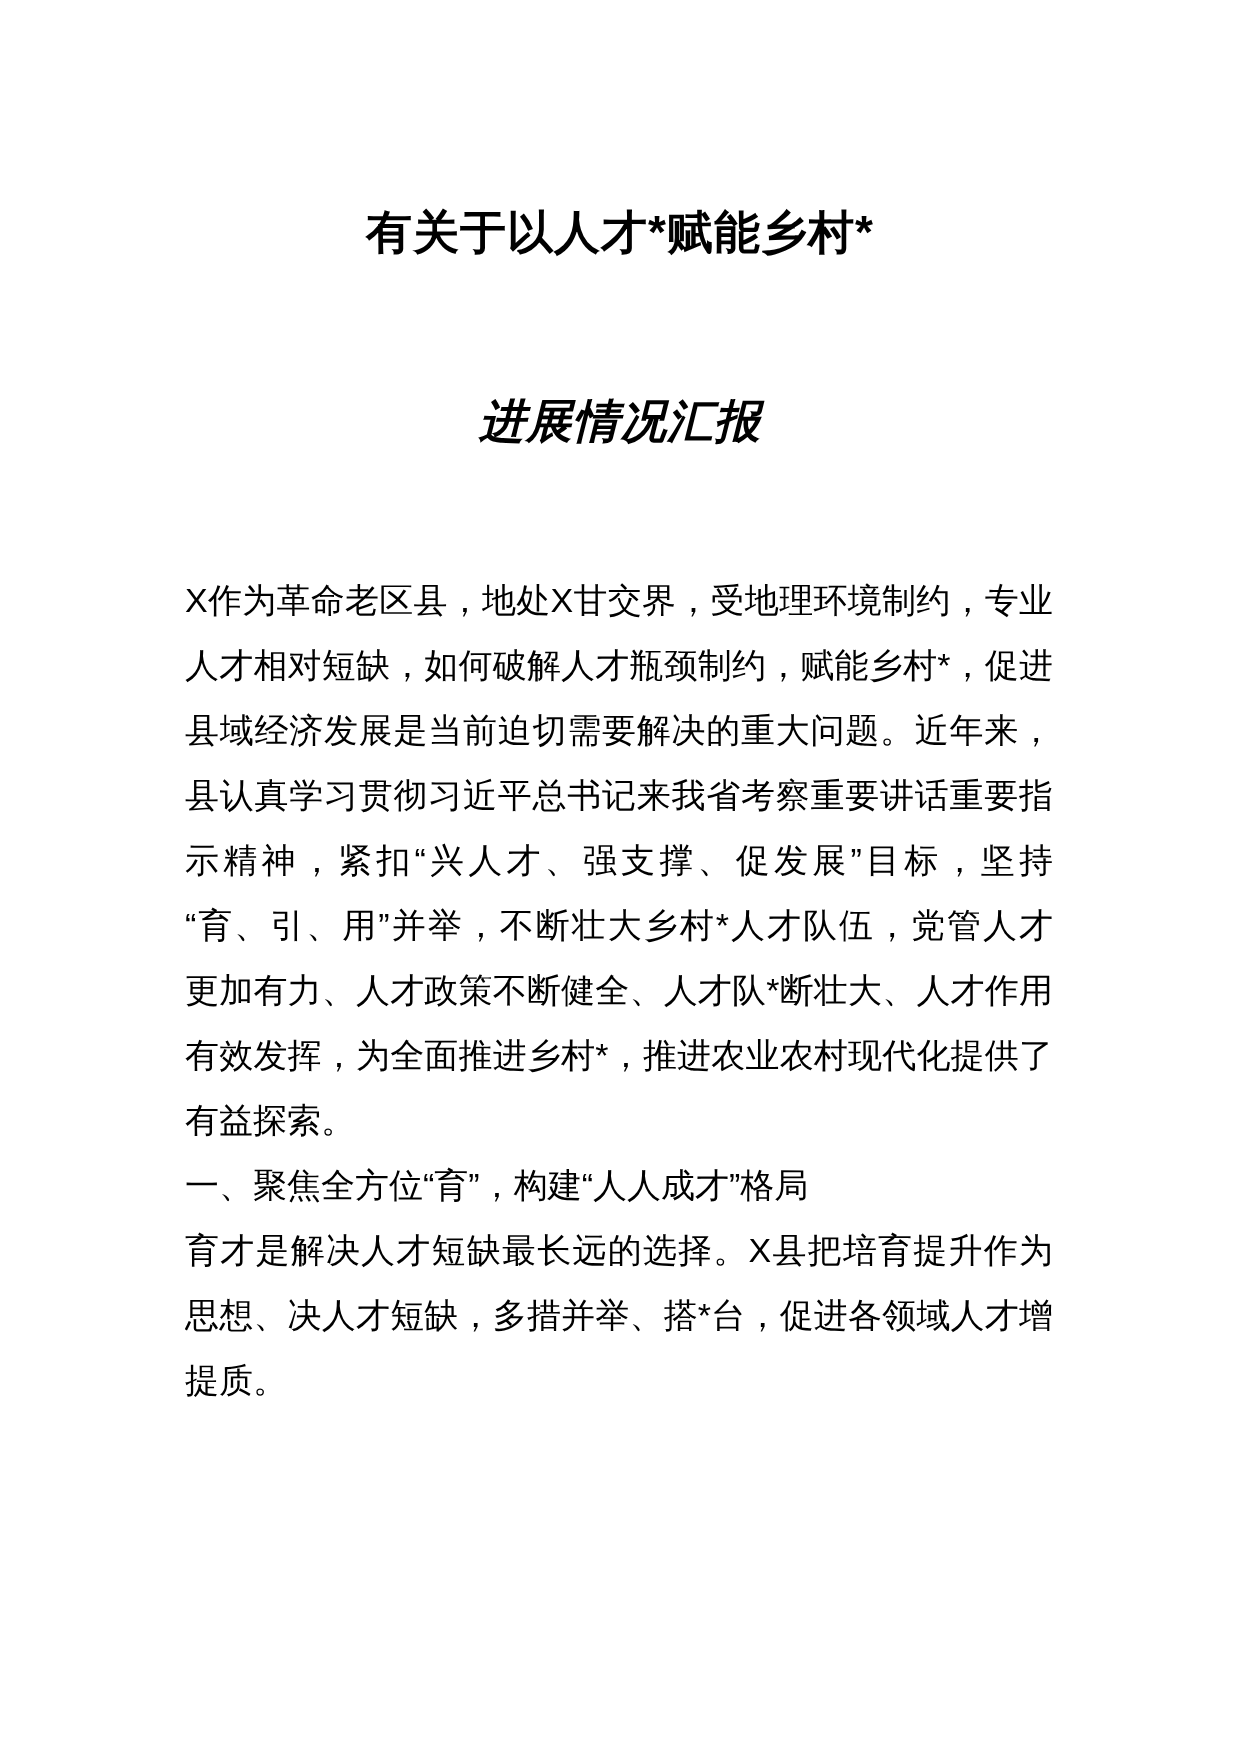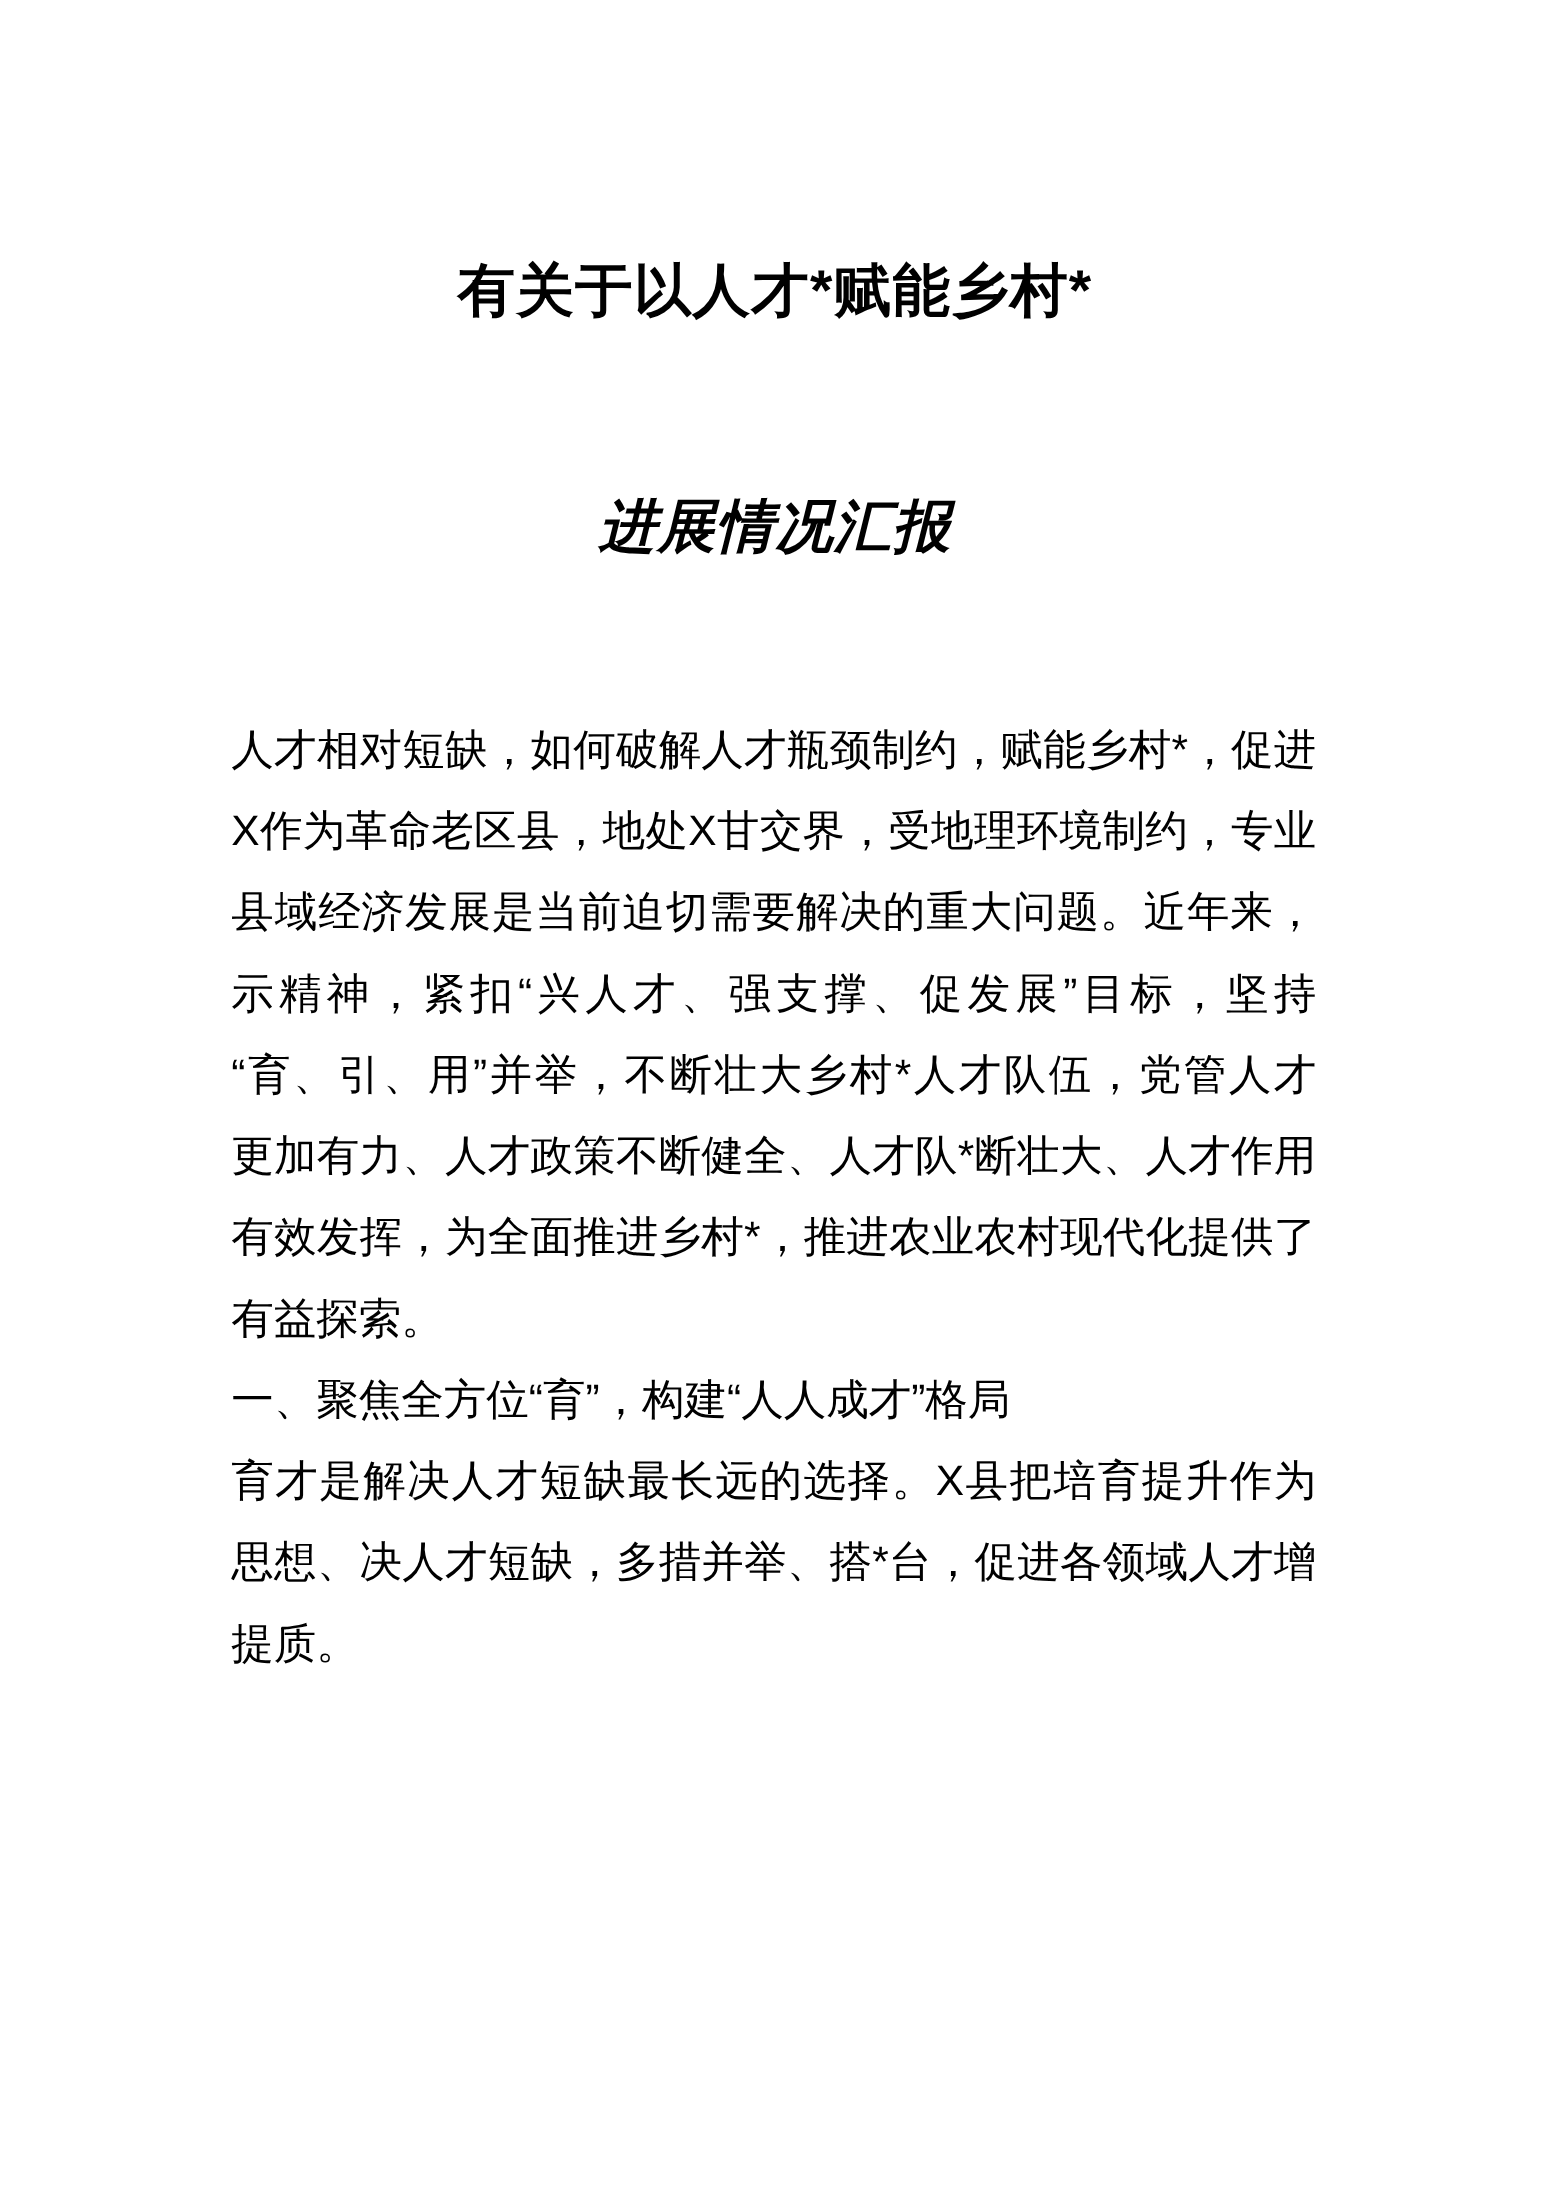--- a/index.html
+++ b/index.html
@@ -50,23 +50,24 @@
     overflow: hidden;
   }
 </style>
 </head>
 <body>
 
 <div class="page">
   <div class="doc-title title1">有关于以人才*赋能乡村*</div>
   <div class="doc-title title2">进展情况汇报</div>
   <div class="doc-body" id="doc-body">
+      <div class="line fill">X作为革命老区县，地处X甘交界，受地理环境制约，专业</div>
       <div class="line fill">人才相对短缺，如何破解人才瓶颈制约，赋能乡村*，促进</div>
-      <div class="line fill">X作为革命老区县，地处X甘交界，受地理环境制约，专业</div>
       <div class="line fill">县域经济发展是当前迫切需要解决的重大问题。近年来，X</div>
+      <div class="line fill">县认真学习贯彻习近平总书记来我省考察重要讲话重要指</div>
       <div class="line fill">示精神，紧扣“兴人才、强支撑、促发展”目标，坚持</div>
       <div class="line fill">“育、引、用”并举，不断壮大乡村*人才队伍，党管人才</div>
       <div class="line fill">更加有力、人才政策不断健全、人才队*断壮大、人才作用</div>
       <div class="line fill">有效发挥，为全面推进乡村*，推进农业农村现代化提供了</div>
       <div class="line">有益探索。</div>
       <div class="line">一、聚焦全方位“育”，构建“人人成才”格局</div>
       <div class="line fill">育才是解决人才短缺最长远的选择。X县把培育提升作为解</div>
       <div class="line fill">思想、决人才短缺，多措并举、搭*台，促进各领域人才增量</div>
       <div class="line">提质。</div>
     </div>

